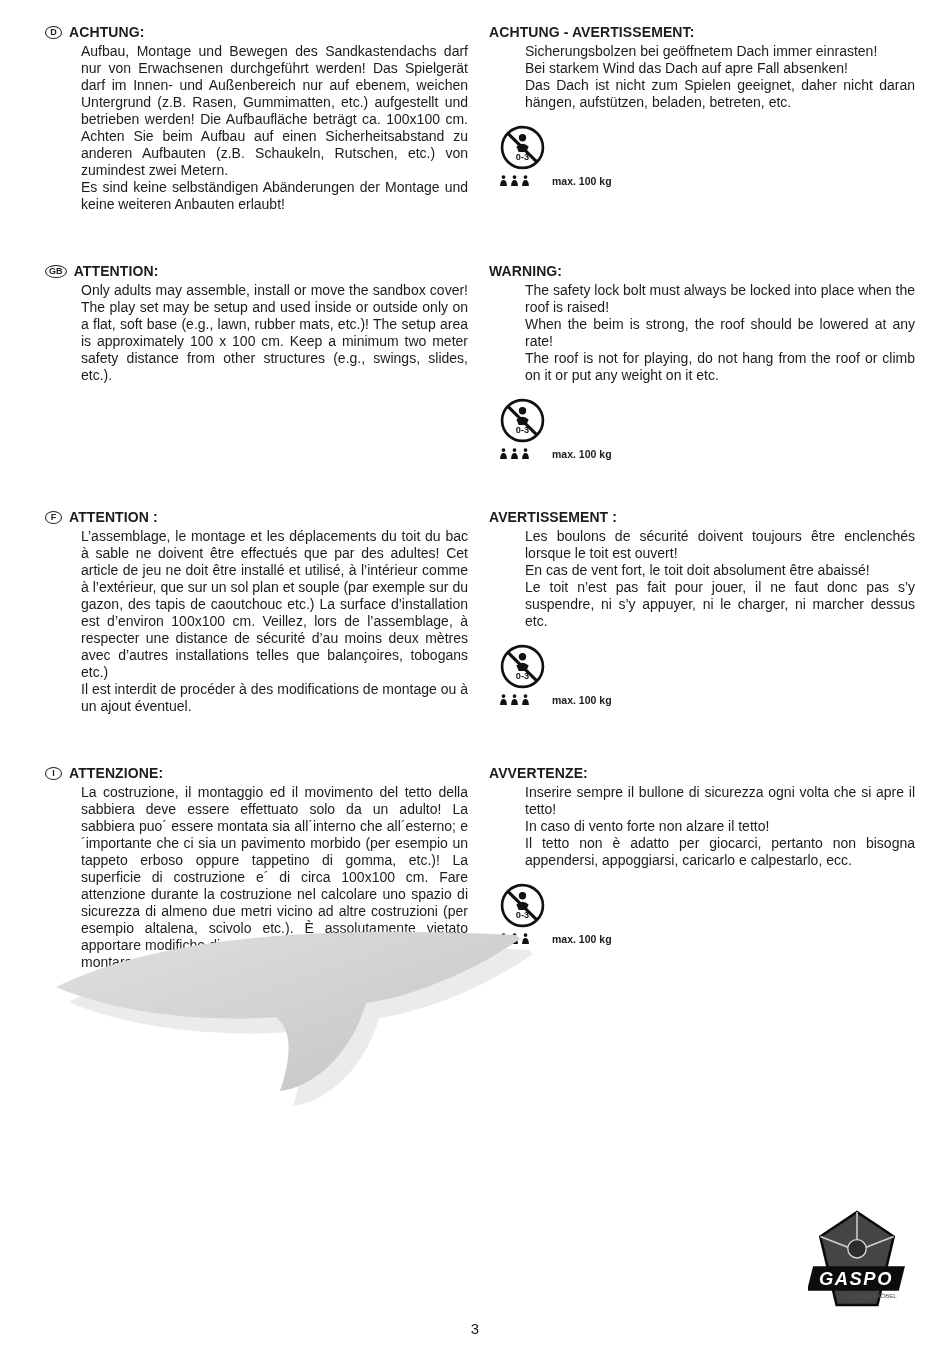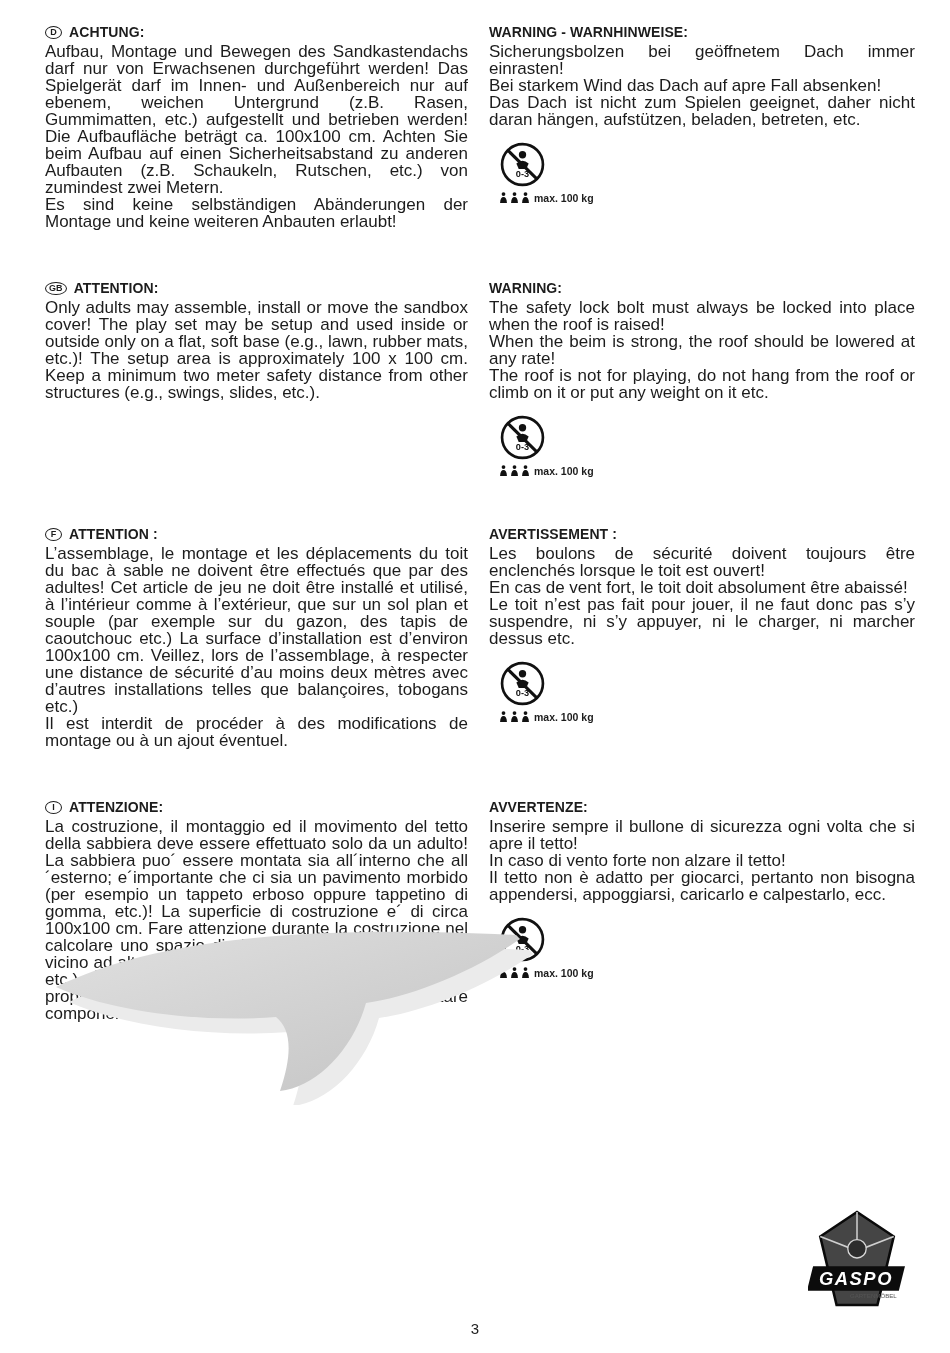--- a/index.html
+++ b/index.html
@@ -38,37 +38,38 @@
     border-radius: 50%;
     font-size: 9px;
     font-weight: bold;
     min-width: 17px;
     height: 13px;
     padding: 0 3px;
     line-height: 1;
     flex: none;
   }
   .body {
-    font-size: 17px;
+    font-size: 14px;
     line-height: 17px;
     text-align: justify;
+    margin-left: 36px;
   }
   .icon-stack { margin: 13px 0 0 10px; text-align: center; }
   .prohibit { width: 47px; height: 47px; display: block; }
   .weight-row {
     display: flex;
     align-items: flex-end;
     gap: 2px;
     margin-top: 4px;
   }
   .person { width: 9px; height: 11px; fill: #111; flex: none; }
   .weight-label {
     font-size: 10.5px;
     font-weight: bold;
-    margin-left: 2px;
+    margin-left: 20px;
     line-height: 1;
   }
   .arrow-wrap {
     position: absolute;
     left: 48px;
     top: 905px;
     width: 490px;
     height: 200px;
   }
   .logo {
@@ -97,21 +98,21 @@
     <div>
       <div class="heading">
         <span class="badge">D</span>
         <span>ACHTUNG:</span>
       </div>
       <p class="body">Aufbau, Montage und Bewegen des Sandkastendachs darf nur von Erwachsenen durchgeführt werden! Das Spielgerät darf im Innen- und Außenbereich nur auf ebenem, weichen Untergrund (z.B. Rasen, Gummimatten, etc.) aufgestellt und betrieben werden! Die Aufbaufläche beträgt ca. 100x100 cm. Achten Sie beim Aufbau auf einen Sicherheitsabstand zu anderen Aufbauten (z.B. Schaukeln, Rutschen, etc.) von zumindest zwei Metern.</p>
       <p class="body">Es sind keine selbständigen Abänderungen der Montage und keine weiteren Anbauten erlaubt!</p>
     </div>
     <div>
       <div class="heading">
-        <span>WARNING - WARNHINWEISE:</span>
+        <span>ACHTUNG - AVERTISSEMENT:</span>
       </div>
       <p class="body">Sicherungsbolzen bei geöffnetem Dach immer einrasten!</p>
       <p class="body">Bei starkem Wind das Dach auf apre Fall absenken!</p>
       <p class="body">Das Dach ist nicht zum Spielen geeignet, daher nicht daran hängen, aufstützen, beladen, betreten, etc.</p>
       <div class="icon-stack">
         <svg class="prohibit" viewBox="0 0 46 46">
           <circle cx="23" cy="23" r="20" fill="none" stroke="#111" stroke-width="2.6"></circle>
           <circle cx="23" cy="13.5" r="3.6" fill="#111"></circle>
           <path d="M17,22 q6,-5.5 12,0 l-2.3,5.5 h-7.4 z" fill="#111"></path>
           <text x="23" y="35" text-anchor="middle" font-size="9" font-weight="bold" fill="#111">0-3</text>

